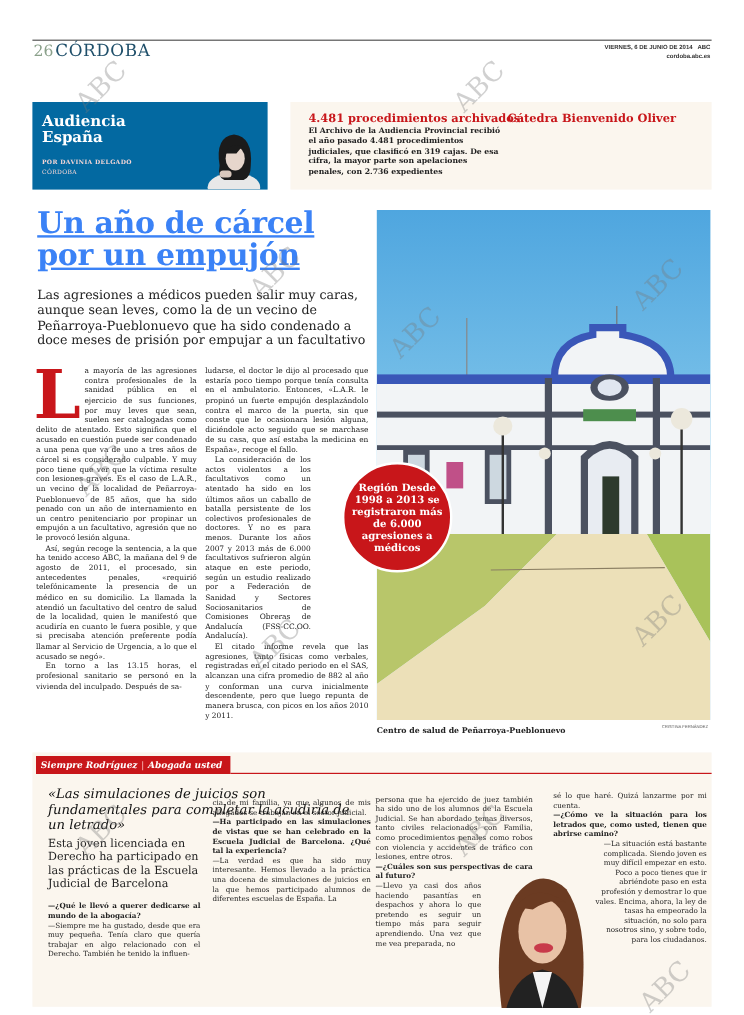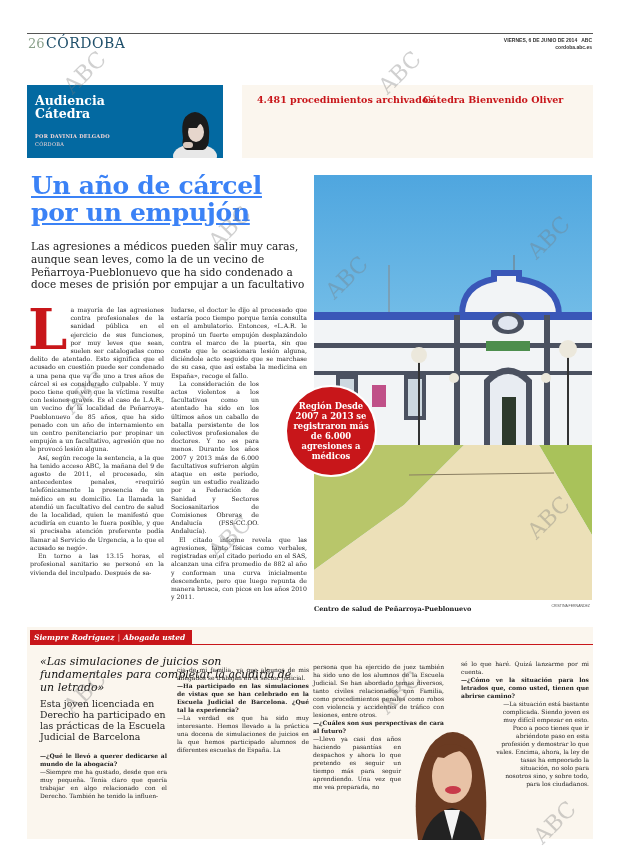--- a/index.html
+++ b/index.html
@@ -67,36 +67,37 @@
 <div class="section">CÓRDOBA</div>
 <div class="header-date">
   <span>VIERNES, 6 DE JUNIO DE 2014</span>&nbsp;&nbsp;
   <span>ABC</span><br>
   <span>cordoba.abc.es</span>
 </div>
 
 <div class="ap-box">
   <div class="ap-title">
     <span>Audiencia</span><br>
-    <span>Cátedra</span>
+    <span>España</span>
   </div>
   <div class="ap-author">POR DAVINIA DELGADO</div>
   <div class="ap-place">CÓRDOBA</div>
   <svg class="ap-portrait" viewBox="0 0 48 50">
     <ellipse cx="26" cy="48" rx="22" ry="12" fill="#e8e8e8"></ellipse>
     <path d="M14 30 Q10 6 26 4 Q42 6 40 30 Q40 40 34 42 L18 42 Q12 40 14 30Z" fill="#1b1b1b"></path>
     <ellipse cx="27" cy="24" rx="8" ry="10" fill="#e6d6cc"></ellipse>
     <path d="M19 20 Q22 10 34 14 Q30 16 28 20 Z" fill="#1b1b1b"></path>
     <rect x="14" y="34" width="10" height="6" rx="3" fill="#d9c8bd"></rect>
   </svg>
 </div>
 
 <div class="briefs">
   <div class="brief" style="left:15px;">
     <h3>4.481 procedimientos archivados</h3>
+    <p>El Archivo de la Audiencia Provincial recibió el año pasado 4.481 procedimientos judiciales, que clasificó en 319 cajas. De esa cifra, la mayor parte son apelaciones penales, con 2.736 expedientes</p>
   </div>
   <div class="brief" style="left:181px;">
     <h3>Cátedra Bienvenido Oliver</h3>
   </div>
 </div>
 
 <h1 class="headline">Un año de cárcel por un empujón</h1>
 <div class="subhead">Las agresiones a médicos pueden salir muy caras, aunque sean leves, como la de un vecino de Peñarroya-Pueblonuevo que ha sido condenado a doce meses de prisión por empujar a un facultativo</div>
 
 <div class="col col1">
@@ -147,21 +148,21 @@
     <polygon points="225,270 278,270 278,360" fill="#a9c25a"></polygon>
 
     <polygon points="150,270 225,270 278,360 278,425 0,425 0,395 90,330" fill="#ece0b8"></polygon>
     <line x1="95" y1="300" x2="240" y2="298" stroke="#8a7e62" stroke-width="1"></line>
   </svg>
   <span class="wm" style="left:8px; top:90px;">ABC</span>
   <span class="wm" style="left:210px; top:50px;">ABC</span>
   <span class="wm" style="left:210px; top:330px;">ABC</span>
 </div>
 
-<div class="callout">Región Desde 2007 a 2013 se registraron más de 6.000 agresiones a médicos</div>
+<div class="callout">Región Desde 1998 a 2013 se registraron más de 6.000 agresiones a médicos</div>
 
 <div class="photo-caption">Centro de salud de Peñarroya-Pueblonuevo</div>
 <div class="photo-credit">CRISTINA FERNÁNDEZ</div>
 
 <div class="iv-bg"></div>
 <div class="iv-tab">
   <span>Siempre Rodríguez</span><span class="sep">|</span><span>Abogada usted</span>
 </div>
 <div class="iv-rule"></div>
 <div class="iv-quote">«Las simulaciones de juicios son fundamentales para completar la acudiría de un letrado»</div>

